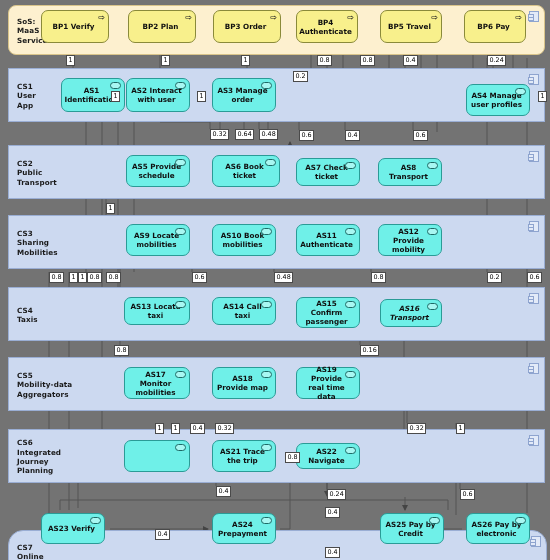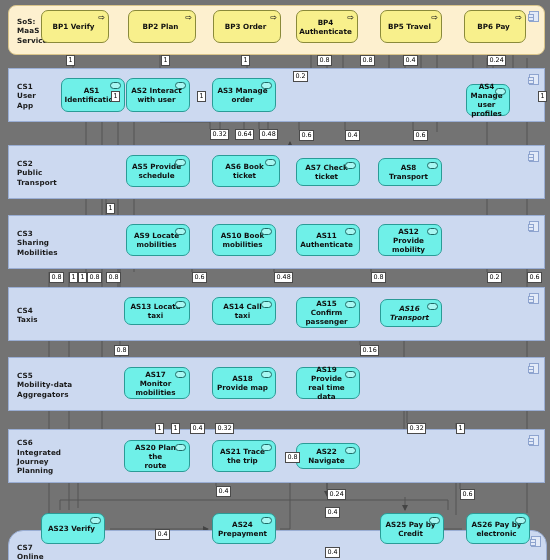--- a/index.html
+++ b/index.html
@@ -210,21 +210,21 @@
       <div class="node node-as" style="left: 126px; top: 78px; width: 64px; height: 34px;">
         <span class="node-lbl">AS2 Interact
 with user</span>
         <span class="ic ic-oval"></span>
       </div>
       <div class="node node-as" style="left: 212px; top: 78px; width: 64px; height: 34px;">
         <span class="node-lbl">AS3 Manage
 order</span>
         <span class="ic ic-oval"></span>
       </div>
-      <div class="node node-as" style="left: 466px; top: 84px; width: 44px; height: 32px;">
+      <div class="node node-as" style="left: 466px; top: 84px; width: 64px; height: 32px;">
         <span class="node-lbl">AS4 Manage
 user profiles</span>
         <span class="ic ic-oval"></span>
       </div>
       <div class="node node-as" style="left: 126px; top: 155px; width: 64px; height: 32px;">
         <span class="node-lbl">AS5 Provide
 schedule</span>
         <span class="ic ic-oval"></span>
       </div>
       <div class="node node-as" style="left: 212px; top: 155px; width: 68px; height: 32px;">
@@ -285,22 +285,20 @@
         <span class="node-lbl">AS18
 Provide map</span>
         <span class="ic ic-oval"></span>
       </div>
       <div class="node node-as" style="left: 296px; top: 367px; width: 64px; height: 32px;">
         <span class="node-lbl">AS19 Provide
 real time data</span>
         <span class="ic ic-oval"></span>
       </div>
       <div class="node node-as" style="left: 124px; top: 440px; width: 66px; height: 32px;">
-        <span class="node-lbl">AS20 Plan the
-route</span>
         <span class="ic ic-oval"></span>
       </div>
       <div class="node node-as" style="left: 212px; top: 440px; width: 64px; height: 32px;">
         <span class="node-lbl">AS21 Trace
 the trip</span>
         <span class="ic ic-oval"></span>
       </div>
       <div class="node node-as" style="left: 296px; top: 443px; width: 64px; height: 26px;">
         <span class="node-lbl">AS22 Navigate</span>
         <span class="ic ic-oval"></span>

